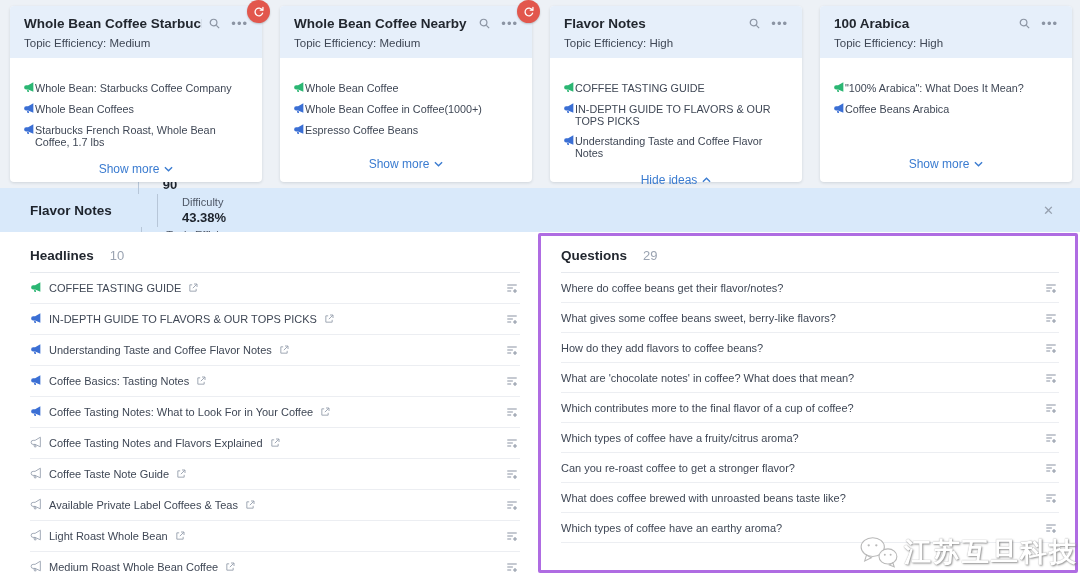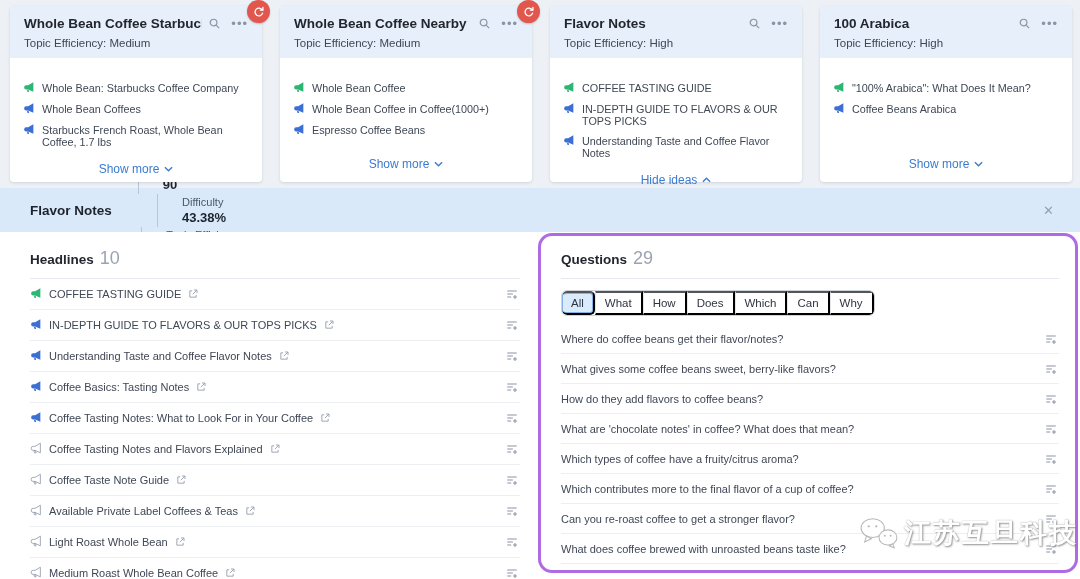--- a/index.html
+++ b/index.html
@@ -17,21 +17,21 @@
     border-radius:50%; background:#e2574d; display:flex; align-items:center;
     justify-content:center; box-shadow:0 1px 2px rgba(0,0,0,.2); z-index:2; }
   .card-header { background:#e6effa; border-radius:4px 4px 0 0; padding:10px 14px 9px; }
   .card-title-row { display:flex; align-items:center; }
   .card-title { font-size:13.5px; font-weight:bold; color:#22272f; flex:1;
     white-space:nowrap; overflow:hidden; }
   .card-icons { display:flex; align-items:center; gap:10px; margin-left:6px; }
   .ic-more { color:#8b94a3; font-size:13px; letter-spacing:1px; line-height:10px; cursor:pointer; }
   .card-sub { font-size:11.5px; color:#3f4755; margin-top:6px; }
   .card-body { flex:1; padding:24px 13px 0; }
-  .t-item { display:flex; align-items:flex-start; gap:7px; margin-bottom:8px;
+  .t-item { display:flex; align-items:flex-start; margin-bottom:8px;
     font-size:10.8px; color:#3f4755; line-height:12px; }
   .t-item .mega { flex:0 0 auto; margin-top:-1px; }
   .card-footer { text-align:center; padding:6px 0 11px; font-size:12px;
     color:#3a7bd0; cursor:pointer; display:flex; align-items:center;
     justify-content:center; gap:5px; }
   .chev-up svg { transform:rotate(180deg); }
 
   
   .v-green .mp { fill:#2bb673; }
   .v-blue  .mp { fill:#3b6fd4; }
@@ -42,43 +42,43 @@
     padding:0 22px 0 30px; }
   .detail-title { font-size:13.5px; font-weight:bold; color:#1d232c; padding-right:26px; }
   .stat { border-left:1px solid #b7c6d8; padding:2px 24px; }
   .stat-label { font-size:11px; color:#4d5665; }
   .stat-value { font-size:13px; font-weight:bold; color:#1d232c; margin-top:2px; }
   .close-x { margin-left:auto; color:#96a0af; font-size:13px; cursor:pointer; padding:4px; }
 
   
   .main { display:flex; height:347px; background:#fff; position:relative; }
   .headlines { width:534px; padding:12px 14px 0 30px; }
-  .sec-title-row { display:flex; align-items:baseline; gap:6px; padding:4px 0 9px;
+  .sec-title-row { display:flex; align-items:baseline; gap:16px; padding:4px 0 9px;
     border-bottom:1px solid #e6e9ee; }
   .sec-title { font-size:13.5px; font-weight:bold; color:#22272f; }
-  .sec-count { font-size:18px; color:#9aa3b1; }
+  .sec-count { font-size:13px; color:#9aa3b1; }
   .row { display:flex; align-items:center; gap:7px; height:31px;
     border-bottom:1px solid #eceef2; font-size:11px; color:#3f4755; }
   .row .mega { flex:0 0 auto; }
   .row-text { white-space:nowrap; overflow:hidden; }
   .ext { display:flex; align-items:center; }
   .add { margin-left:auto; cursor:pointer; display:flex; align-items:center; padding:2px; }
 
   .questions { flex:1; margin:1px 2px 6px 4px; border:3px solid #af6ce2;
-    border-radius:14px; padding:8px 16px 0 20px; overflow:hidden; }
+    border-radius:2px; padding:8px 16px 0 20px; overflow:hidden; }
   .filters { display:inline-flex; border:1px solid #ccd3dc; border-radius:6px;
     background:#fff; margin:11px 0 8px; overflow:hidden; }
   .pill { padding:4px 9px; font-size:11.5px; color:#2f3540; cursor:pointer;
     border-left:1px solid #e3e7ec; background:#fff; font-family:inherit; }
   .pill:first-child { border-left:none; }
   .pill.active { background:#d9ebfc; box-shadow:inset 0 0 0 1px #85b3e6; border-radius:5px; }
   .qrow { height:30px;gap:18px; }
 
   
-  .watermark { position:absolute; right:2px; bottom:28px; display:flex;
+  .watermark { position:absolute; right:2px; bottom:9px; display:flex;
     align-items:center; gap:4px; pointer-events:none; }
   .wm-text { font-size:27px; font-weight:bold; letter-spacing:2px; color:#fff;
     text-shadow:0 0 1px #9a9a9a, 1px 1px 2px rgba(120,120,120,.8); }
 </style>
 </head>
 <body>
 
 <div class="topbar">
     <div class="card">
     <span class="badge">
@@ -550,29 +550,20 @@
     </span>
   </div>
       </div>
   </div>
 
   <div class="questions">
     <div class="sec-title-row">
       <span class="sec-title">Questions</span>
       <span class="sec-count">29</span>
     </div>
-    <div class="filters">
-        <button class="pill active">All</button>
-        <button class="pill">What</button>
-        <button class="pill">How</button>
-        <button class="pill">Does</button>
-        <button class="pill">Which</button>
-        <button class="pill">Can</button>
-        <button class="pill">Why</button>
-      </div>
     <div>
         <div class="row qrow">
     <span class="row-text">Where do coffee beans get their flavor/notes?</span>
     <span class="add">
       <svg viewBox="0 0 14 14" width="12" height="12" fill="none" stroke="#8b94a3" stroke-width="1.2">
         <path d="M1.5 3.5h11M1.5 7h6.5M1.5 10.5h4.5"></path>
               <path d="M10.5 8.2v4.6M8.2 10.5h4.6"></path>
       </svg>
     </span>
   </div>
@@ -597,30 +588,30 @@
         <div class="row qrow">
     <span class="row-text">What are 'chocolate notes' in coffee? What does that mean?</span>
     <span class="add">
       <svg viewBox="0 0 14 14" width="12" height="12" fill="none" stroke="#8b94a3" stroke-width="1.2">
         <path d="M1.5 3.5h11M1.5 7h6.5M1.5 10.5h4.5"></path>
               <path d="M10.5 8.2v4.6M8.2 10.5h4.6"></path>
       </svg>
     </span>
   </div>
         <div class="row qrow">
+    <span class="row-text">Which contributes more to the final flavor of a cup of coffee?</span>
+    <span class="add">
+      <svg viewBox="0 0 14 14" width="12" height="12" fill="none" stroke="#8b94a3" stroke-width="1.2">
+        <path d="M1.5 3.5h11M1.5 7h6.5M1.5 10.5h4.5"></path>
+              <path d="M10.5 8.2v4.6M8.2 10.5h4.6"></path>
+      </svg>
+    </span>
+  </div>
+        <div class="row qrow">
     <span class="row-text">Which types of coffee have a fruity/citrus aroma?</span>
-    <span class="add">
-      <svg viewBox="0 0 14 14" width="12" height="12" fill="none" stroke="#8b94a3" stroke-width="1.2">
-        <path d="M1.5 3.5h11M1.5 7h6.5M1.5 10.5h4.5"></path>
-              <path d="M10.5 8.2v4.6M8.2 10.5h4.6"></path>
-      </svg>
-    </span>
-  </div>
-        <div class="row qrow">
-    <span class="row-text">Which contributes more to the final flavor of a cup of coffee?</span>
     <span class="add">
       <svg viewBox="0 0 14 14" width="12" height="12" fill="none" stroke="#8b94a3" stroke-width="1.2">
         <path d="M1.5 3.5h11M1.5 7h6.5M1.5 10.5h4.5"></path>
               <path d="M10.5 8.2v4.6M8.2 10.5h4.6"></path>
       </svg>
     </span>
   </div>
         <div class="row qrow">
     <span class="row-text">Can you re-roast coffee to get a stronger flavor?</span>
     <span class="add">

